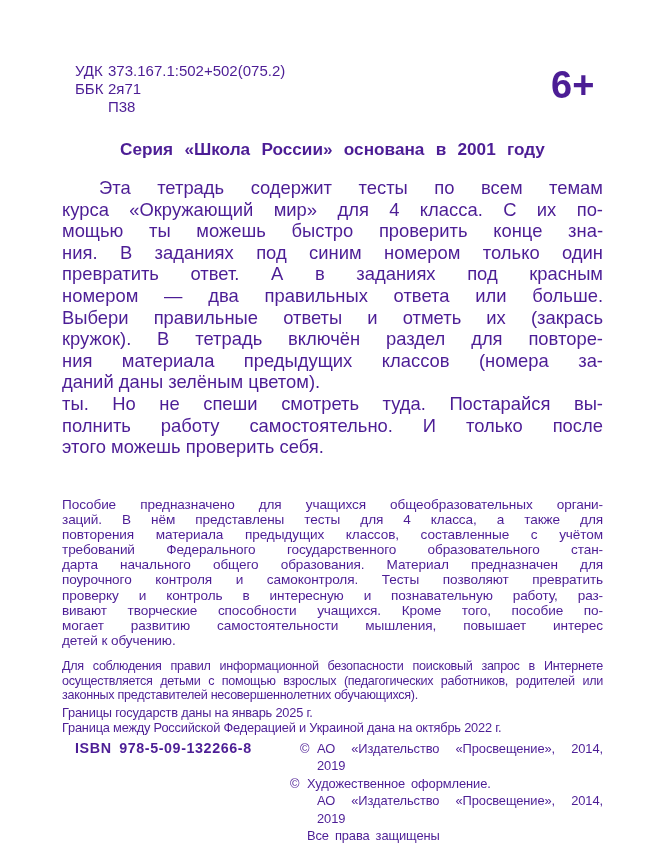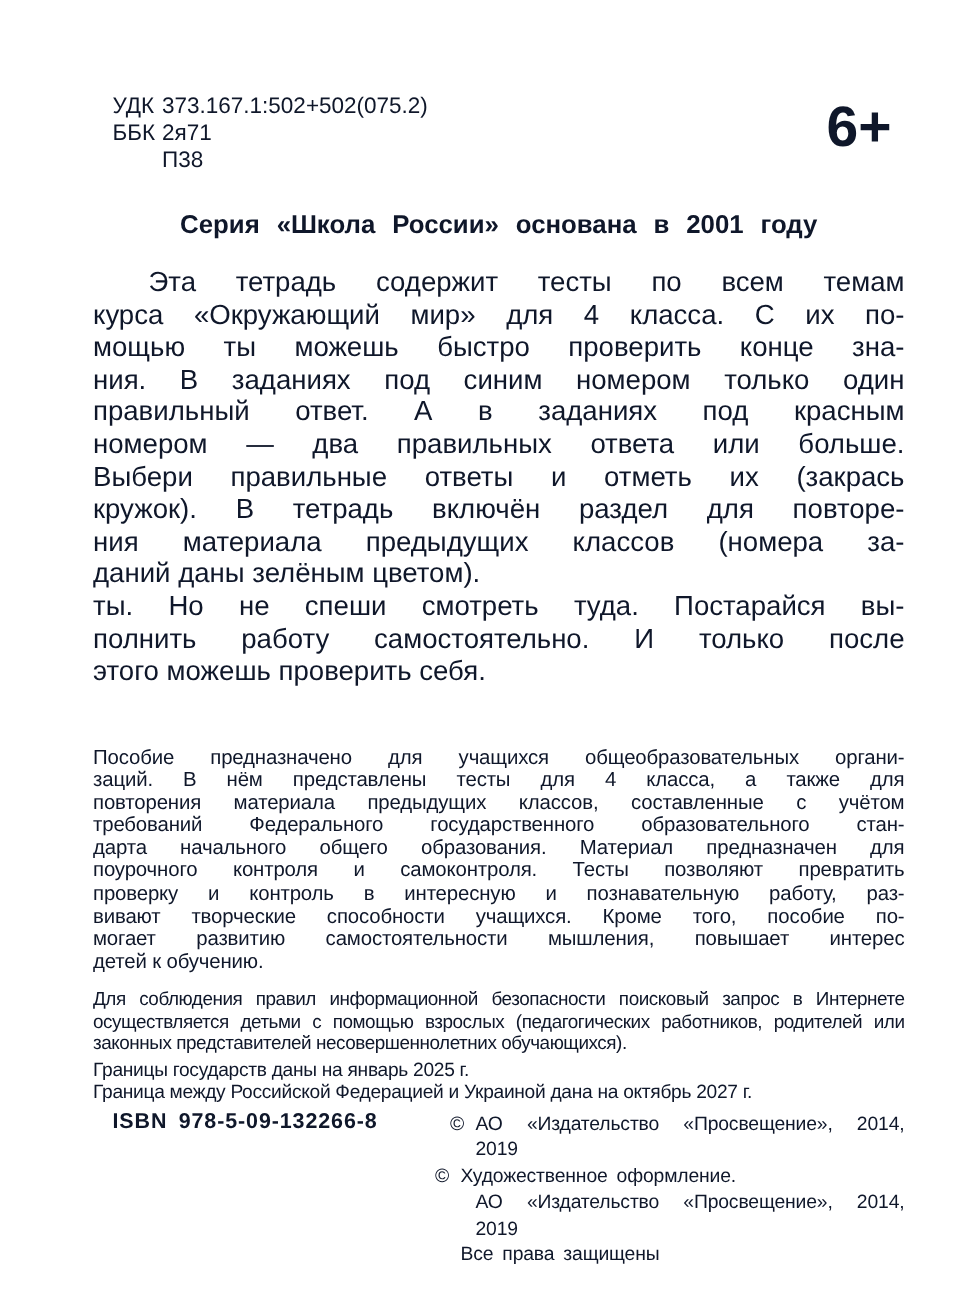--- a/index.html
+++ b/index.html
@@ -5,21 +5,21 @@
   html, body {
     margin: 0;
     padding: 0;
     background: #ffffff;
   }
   .page {
     position: relative;
     width: 650px;
     height: 865px;
     background: #ffffff;
-    color: #0f172a;
+    color: #4c1d95;
     font-family: "Liberation Sans", sans-serif;
     overflow: hidden;
   }
 
   
   .udk-block {
     position: absolute;
     top: 62px;
     left: 75px;
     font-size: 15px;
@@ -164,21 +164,21 @@
   <div class="age-badge">6+</div>
 
   <div class="series-title">Серия «Школа России» основана в 2001 году</div>
 
   <div class="intro">
     <div class="para">
         <div class="line fill ind">Эта тетрадь содержит тесты по всем темам</div>
         <div class="line fill">курса «Окружающий мир» для 4 класса. С их по-</div>
         <div class="line fill">мощью ты можешь быстро проверить конце зна-</div>
         <div class="line fill">ния. В заданиях под синим номером только один</div>
-        <div class="line fill">правильный ответ. А в заданиях под красным</div>
+        <div class="line fill">превратить ответ. А в заданиях под красным</div>
         <div class="line fill">номером — два правильных ответа или больше.</div>
         <div class="line fill">Выбери правильные ответы и отметь их (закрась</div>
         <div class="line fill">кружок). В тетрадь включён раздел для повторе-</div>
         <div class="line fill">ния материала предыдущих классов (номера за-</div>
         <div class="line last">даний даны зелёным цветом).</div>
       </div>
     <div class="para">
         <div class="line fill">ты. Но не спеши смотреть туда. Постарайся вы-</div>
         <div class="line fill">полнить работу самостоятельно. И только после</div>
         <div class="line last">этого можешь проверить себя.</div>
@@ -199,21 +199,21 @@
     </div>
 
   <div class="safety para">
       <div class="line fill">Для соблюдения правил информационной безопасности поисковый запрос в Интернете</div>
       <div class="line fill">осуществляется детьми с помощью взрослых (педагогических работников, родителей или</div>
       <div class="line last">законных представителей несовершеннолетних обучающихся).</div>
     </div>
 
   <div class="borders">
     <div class="borders-line">Границы государств даны на январь 2025 г.</div>
-    <div class="borders-line">Граница между Российской Федерацией и Украиной дана на октябрь 2027 г.</div>
+    <div class="borders-line">Граница между Российской Федерацией и Украиной дана на октябрь 2022 г.</div>
   </div>
 
   <div class="isbn">ISBN 978-5-09-132266-8</div>
 
   <div class="copyright">
       <div class="cline fill"><span class="cmark">©</span><span class="ctext">АО «Издательство «Просвещение», 2014, 2019</span></div>
       <div class="cline"><span class="cmark">©</span><span class="ctext">Художественное оформление.</span></div>
       <div class="cline fill"><span class="cmark"></span><span class="ctext">АО «Издательство «Просвещение», 2014, 2019</span></div>
       <div class="cline"><span class="cmark"></span><span class="ctext">Все права защищены</span></div>
     </div>

